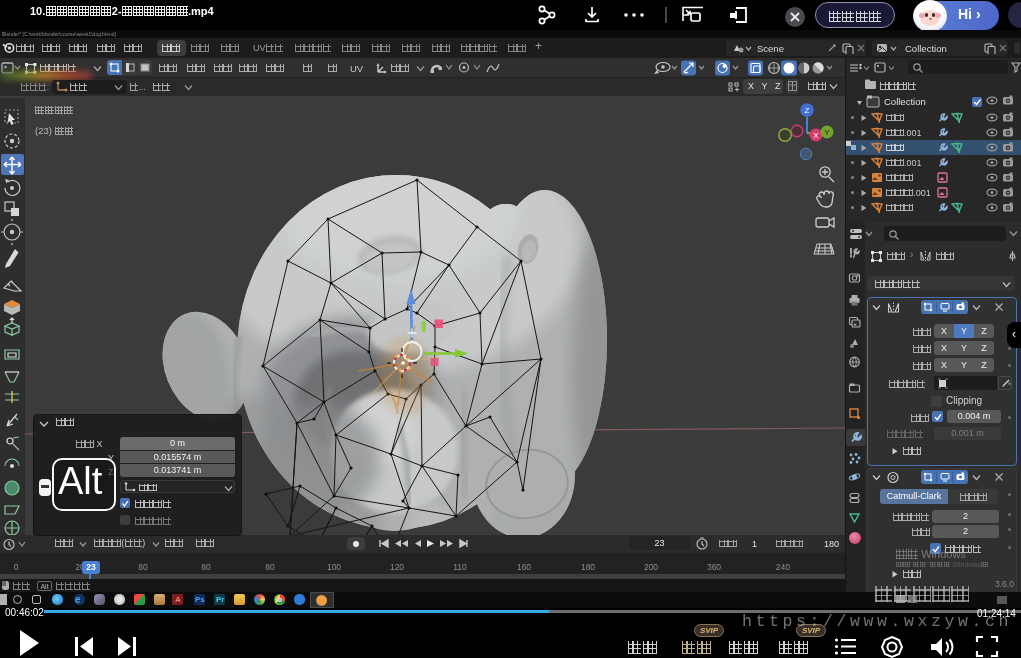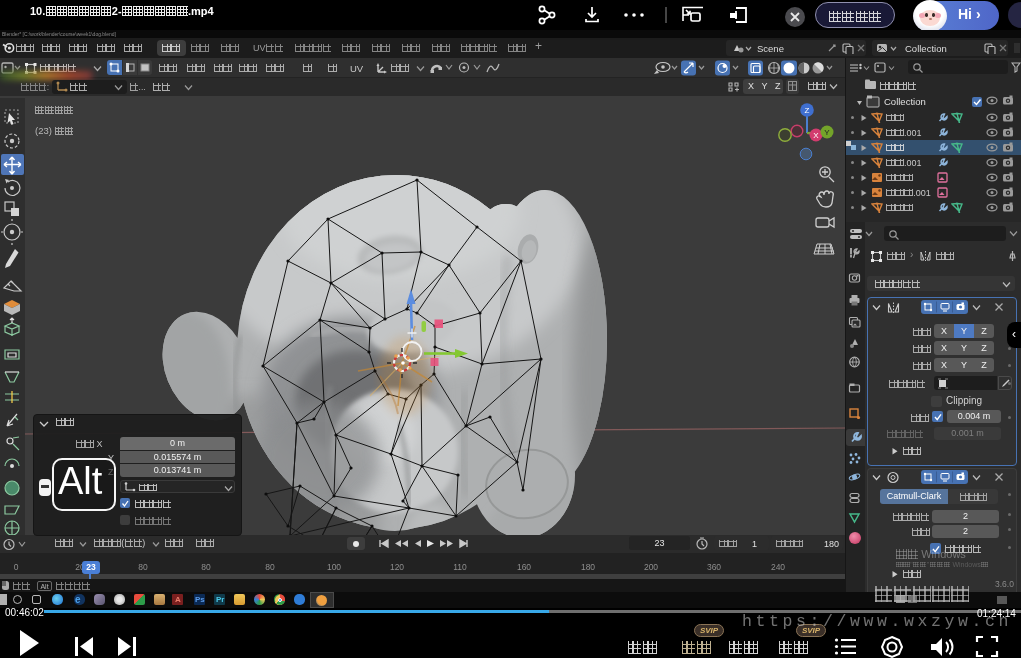--- a/index.html
+++ b/index.html
@@ -565,21 +565,21 @@
         <div class="ab" style="left:131px;top:532px;width:24px;text-align:center;font-size:8.5px;color:#8e8e8e">80</div>
         <div class="ab" style="left:194px;top:532px;width:24px;text-align:center;font-size:8.5px;color:#8e8e8e">80</div>
         <div class="ab" style="left:258px;top:532px;width:24px;text-align:center;font-size:8.5px;color:#8e8e8e">80</div>
         <div class="ab" style="left:322px;top:532px;width:24px;text-align:center;font-size:8.5px;color:#8e8e8e">100</div>
         <div class="ab" style="left:385px;top:532px;width:24px;text-align:center;font-size:8.5px;color:#8e8e8e">120</div>
         <div class="ab" style="left:448px;top:532px;width:24px;text-align:center;font-size:8.5px;color:#8e8e8e">110</div>
         <div class="ab" style="left:512px;top:532px;width:24px;text-align:center;font-size:8.5px;color:#8e8e8e">160</div>
         <div class="ab" style="left:576px;top:532px;width:24px;text-align:center;font-size:8.5px;color:#8e8e8e">180</div>
         <div class="ab" style="left:639px;top:532px;width:24px;text-align:center;font-size:8.5px;color:#8e8e8e">200</div>
         <div class="ab" style="left:702px;top:532px;width:24px;text-align:center;font-size:8.5px;color:#8e8e8e">360</div>
-        <div class="ab" style="left:766px;top:532px;width:24px;text-align:center;font-size:8.5px;color:#8e8e8e">240</div>
+        <div class="ab" style="left:766px;top:532px;width:24px;text-align:right;font-size:8.5px;color:#8e8e8e">240</div>
       </div>
   <div class="ab" style="left:82px;top:531px;width:18px;height:13px;background:#4a7fd6;border-radius:3px;color:#fff;font-size:8.5px;font-weight:bold;text-align:center;line-height:13px">23</div>
   <div class="ab" style="left:89px;top:544px;width:2px;height:5px;background:#4a7fd6"></div>
 
   <svg class="ab" style="left:1px;top:550px" width="10" height="11">
         <rect x="1" y="1" width="7" height="9" rx="2.5" fill="#aaa"></rect>
         <rect x="1" y="1" width="4" height="5" fill="#666"></rect>
       </svg>
   <div class="ab zh row" style="left:13px;top:551px;font-size:8.5px;color:#9a9a9a"><b class="z"></b><b class="z"></b></div>
   <div class="ab" style="left:37px;top:550.5px;width:15px;height:10px;border:1px solid #6a6a6a;border-radius:2px;color:#b5b5b5;font-size:7px;text-align:center;line-height:9px">Alt</div>

